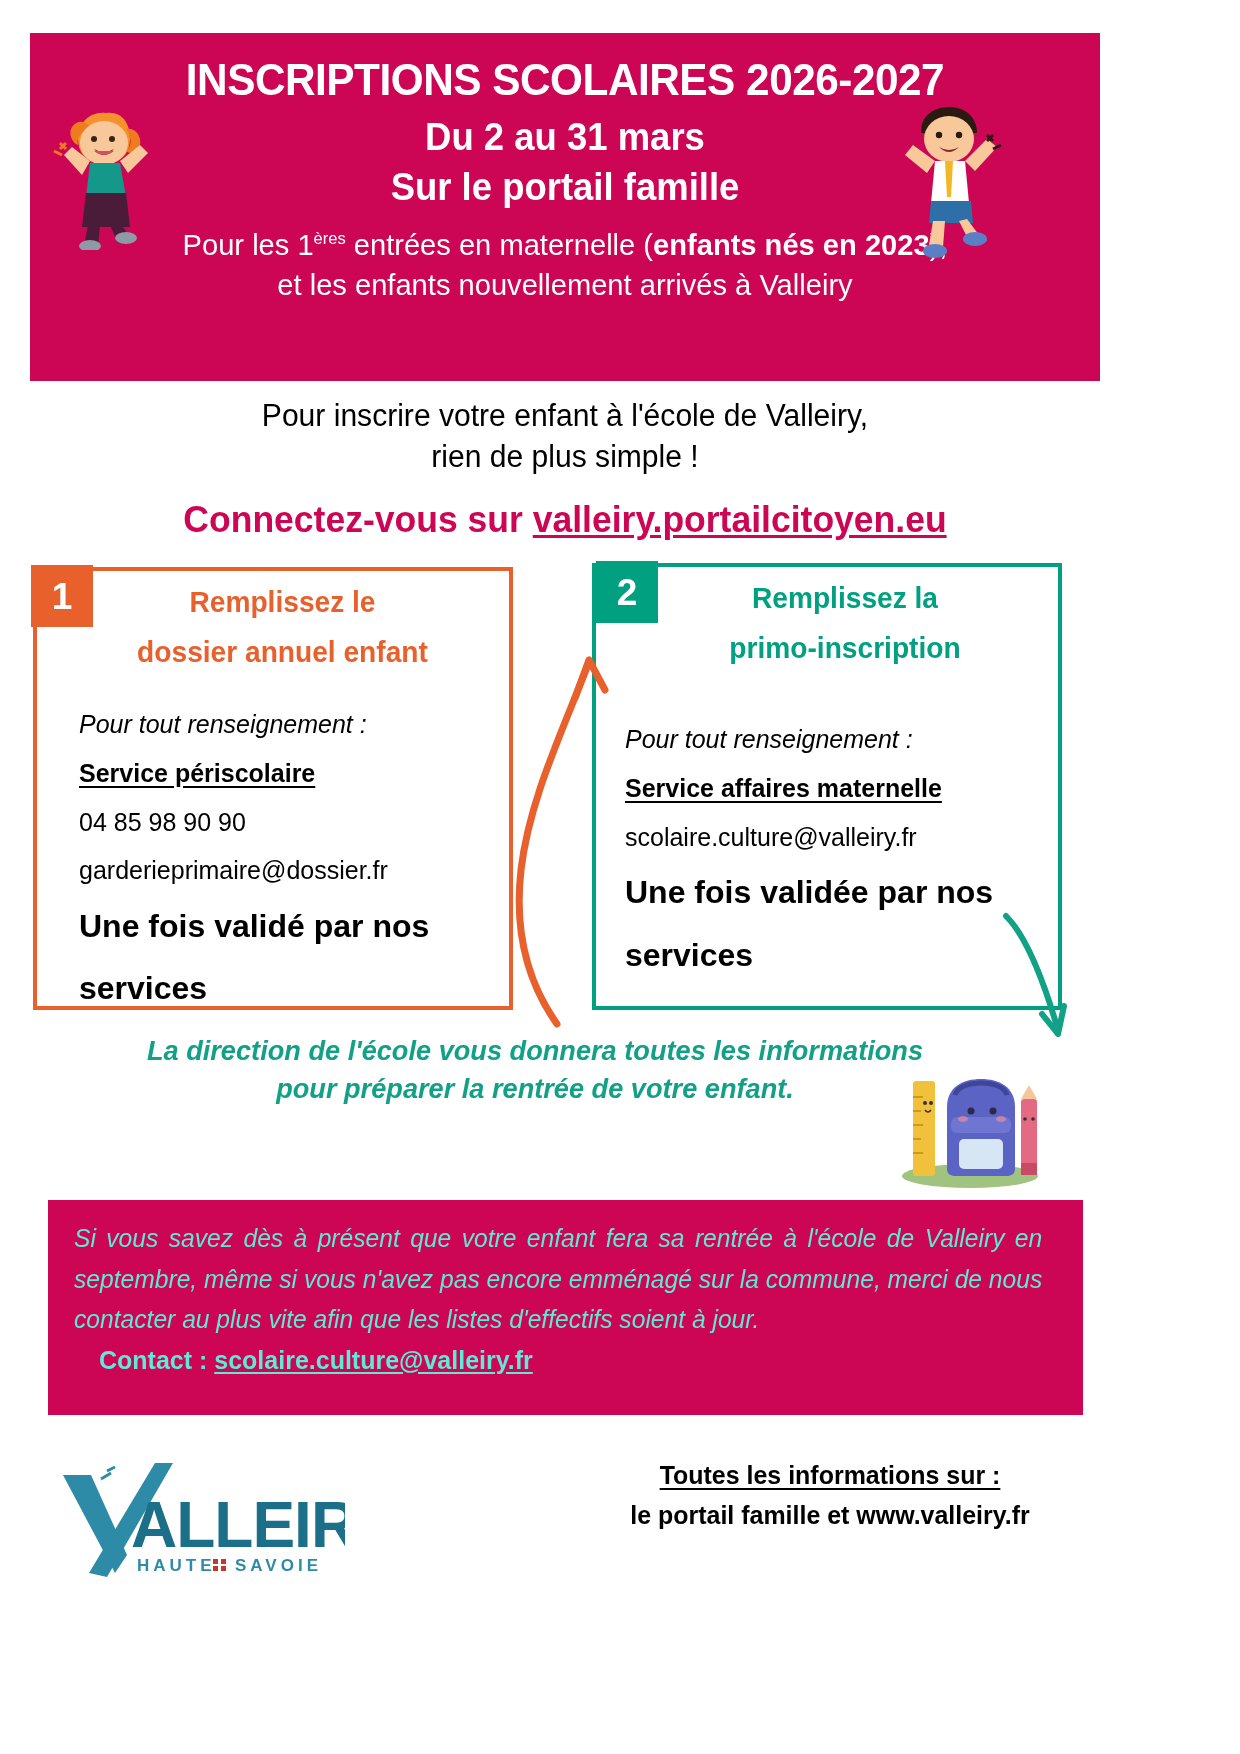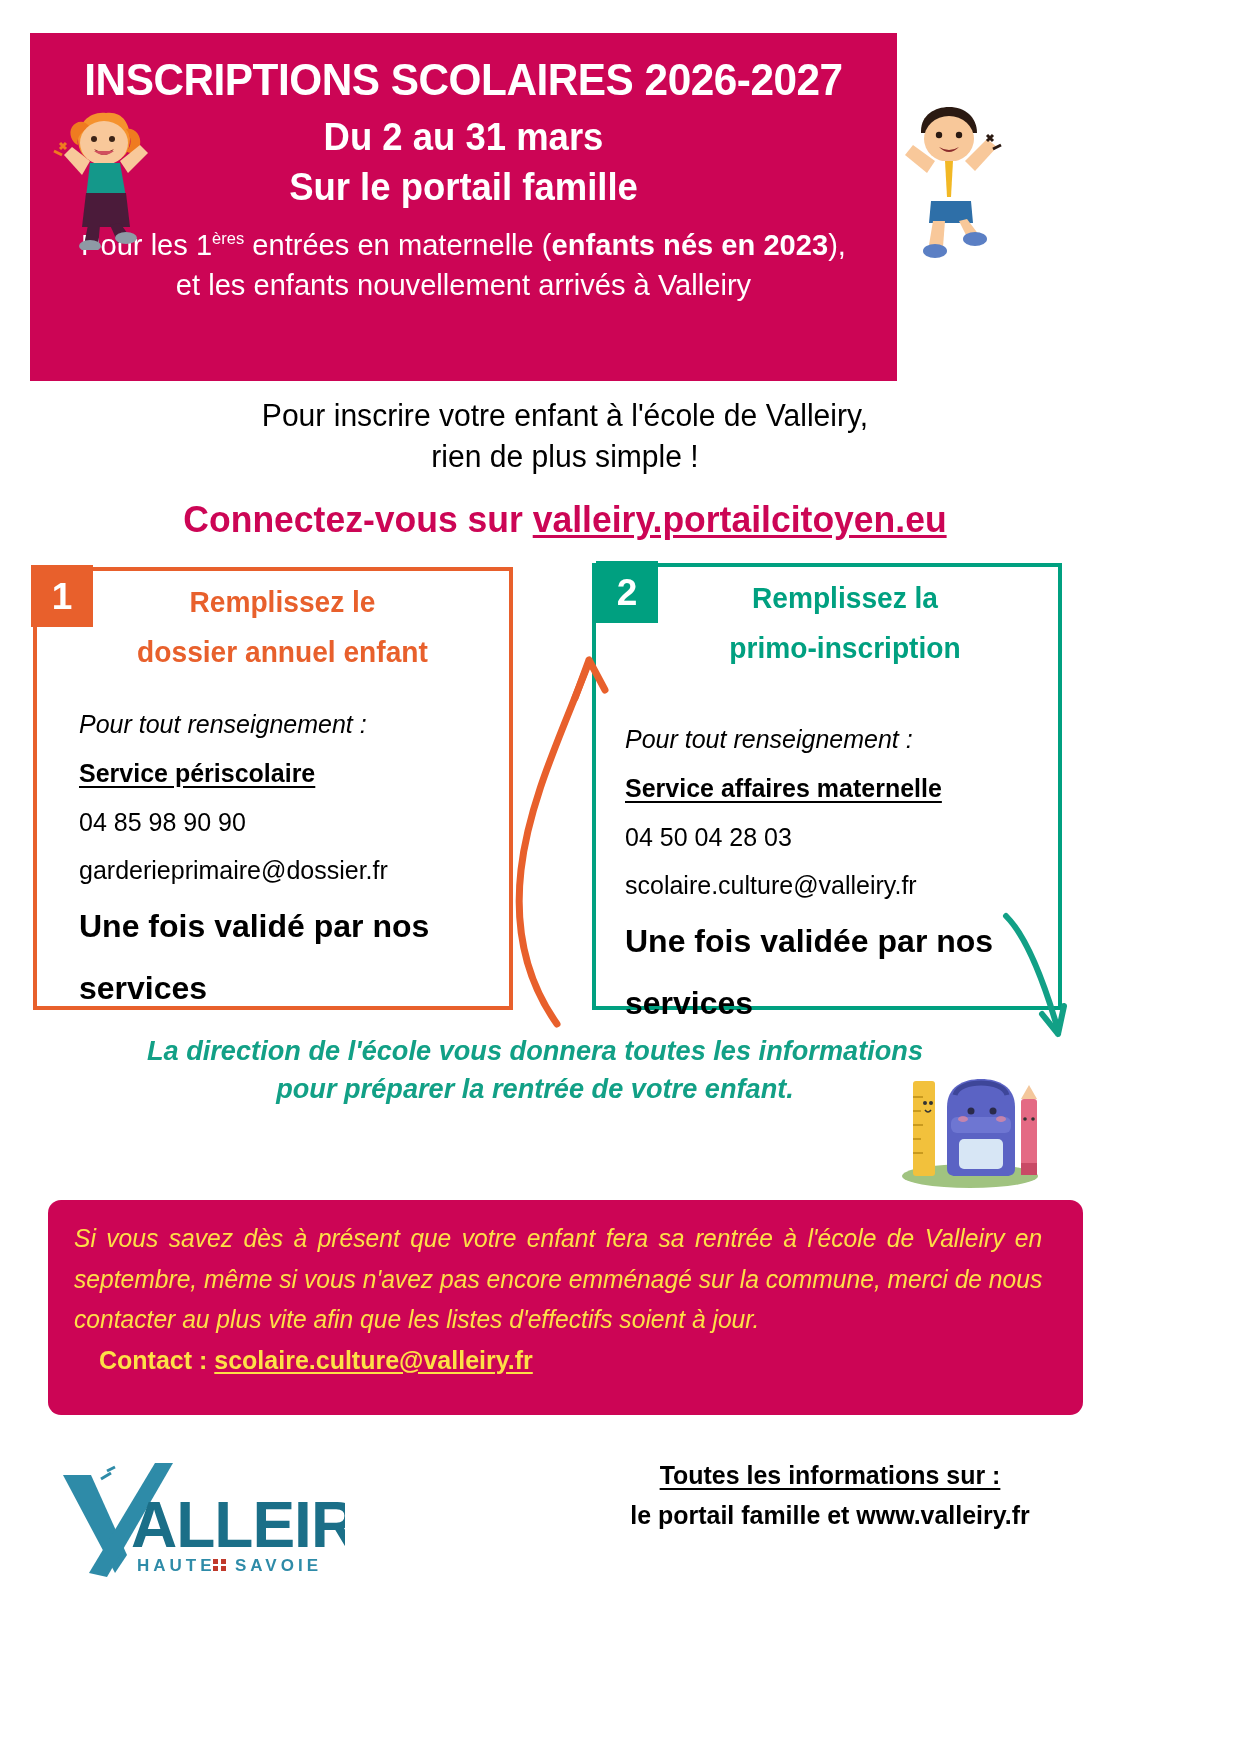--- a/index.html
+++ b/index.html
@@ -14,21 +14,21 @@
     color: #000000;
     position: relative;
     overflow: hidden;
   }
 
   
   .banner {
     position: absolute;
     left: 30px;
     top: 33px;
-    width: 867px;
+    width: 1070px;
     height: 348px;
     background: #CC0555;
     color: #ffffff;
     text-align: center;
     box-sizing: border-box;
     padding-top: 22px;
   }
   .banner-title {
     font-size: 45px;
     font-weight: bold;
@@ -176,24 +176,23 @@
   .backpack { position: absolute; left: 895px; top: 1073px; width: 150px; height: 115px; }
 
   
   .note {
     position: absolute;
     left: 48px;
     top: 1200px;
     width: 1035px;
     height: 215px;
     background: #CC0555;
-    color: #fde047;
+    color: #5eead4;
     box-sizing: border-box;
     padding: 18px 26px 0 26px;
-    border-radius: 13px;
   }
   .note-text {
     font-size: 25px;
     font-style: italic;
     line-height: 1.62;
     text-align: justify;
     transform: scaleX(0.985);
     transform-origin: left top;
   }
   .note-contact {
@@ -301,21 +300,20 @@
 
 <div class="box box-teal"></div>
 <div class="badge badge-2">2</div>
 <div class="box-heading heading-teal">
   <div>Remplissez la</div>
   <div>primo-inscription</div>
 </div>
 <div class="box-body body-teal">
   <div class="body-italic">Pour tout renseignement :</div>
   <div class="body-bold-underline">Service affaires maternelle</div>
-  <div class="body-plain">04 50 04 28 03</div>
   <div class="body-plain">scolaire.culture@valleiry.fr</div>
   <div class="body-bold">Une fois validée par nos services</div>
 </div>
 
 <svg class="arrow-orange" viewBox="0 0 110 410">
   <path d="M52 404 C28 370 8 320 16 250 C24 180 58 110 84 42" stroke="#E8602C" stroke-width="7" fill="none" stroke-linecap="round"></path>
   <path d="M84 40 L70 78 M84 40 L100 70" stroke="#E8602C" stroke-width="7" fill="none" stroke-linecap="round"></path>
 </svg>
 
 <svg class="arrow-teal" viewBox="0 0 75 145">

